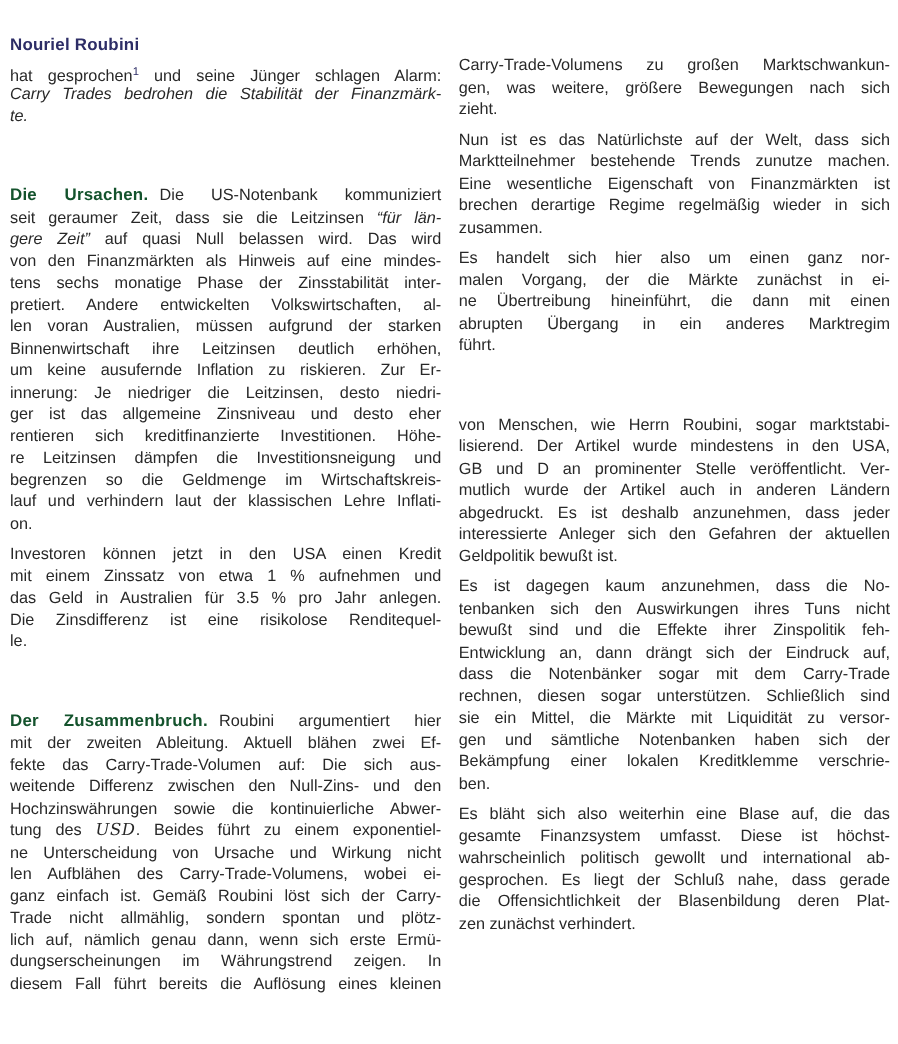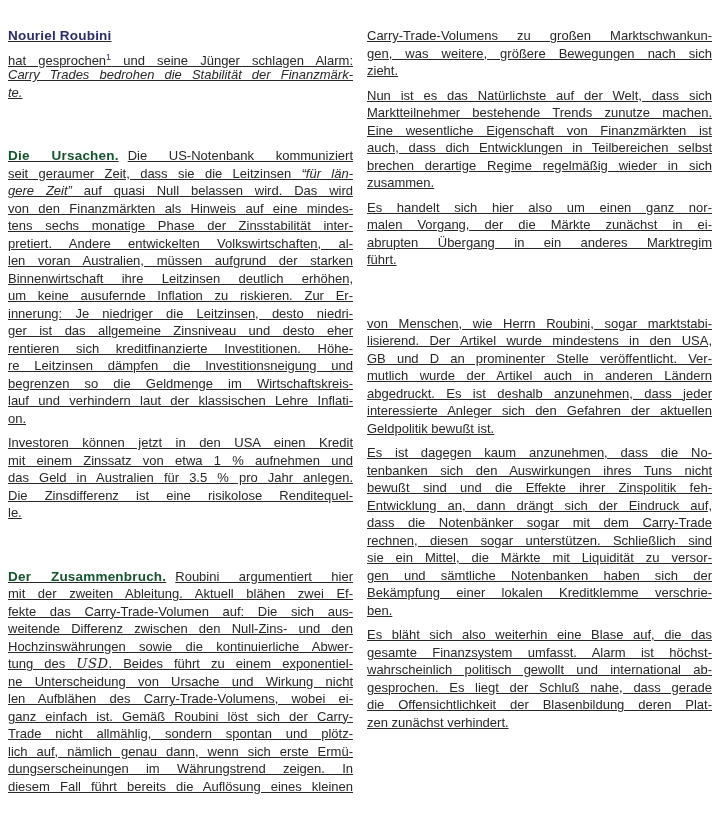--- a/index.html
+++ b/index.html
@@ -3,30 +3,30 @@
 <meta charset="utf-8">
 <style>
   * { margin:0; padding:0; box-sizing:border-box; }
   html, body { width:718px; height:835px; background:#ffffff; }
   body {
     font-family:"Liberation Sans","DejaVu Sans",sans-serif;
     font-size:13px;
     color:#282828;
     overflow:hidden;
   }
-  .page { width:718px; height:821px; padding:27px 7px 0 8px; overflow:hidden;text-decoration:underline; }
+  .page { width:718px; height:821px; padding:27px 7px 0 8px; overflow:hidden; }
   .cols { display:flex; gap:14px; align-items:flex-start; }
   .col { width:345px; flex:0 0 345px; }
   .doc-title {
     font-weight:700; color:#2d2d66; font-size:13.5px;
     line-height:17.5px; height:17.5px; letter-spacing:.2px;
   }
   .block { margin-top:7px; }
   .block.section { margin-top:46px; }
-  .block.first { margin-top:0; }
+  .block.first { margin-top:16px; }
   .block.intro { margin-top:4px; }
   .line {
     line-height:17.5px; height:17.5px;
     text-align:justify; text-align-last:justify;
     overflow:visible; white-space:normal;
   }
   .line.last { text-align-last:left; }
   .seg-n { }
   .seg-i { font-style:italic; }
   .seg-h {
@@ -99,27 +99,27 @@
 
     <div class="block first">
           <div class="line"><span class="seg-n">Carry-Trade-Volumens zu großen Marktschwankun-</span></div>
           <div class="line"><span class="seg-n">gen, was weitere, größere Bewegungen nach sich</span></div>
           <div class="line last"><span class="seg-n">zieht.</span></div>
         </div>
         <div class="block">
           <div class="line"><span class="seg-n">Nun ist es das Natürlichste auf der Welt, dass sich</span></div>
           <div class="line"><span class="seg-n">Marktteilnehmer bestehende Trends zunutze machen.</span></div>
           <div class="line"><span class="seg-n">Eine wesentliche Eigenschaft von Finanzmärkten ist</span></div>
-          <div class="line"><span class="seg-n">auch, dass dich Entwicklungen in Teilbereichen selbst</span></div>
           <div class="line"><span class="seg-n">brechen derartige Regime regelmäßig wieder in sich</span></div>
           <div class="line last"><span class="seg-n">zusammen.</span></div>
         </div>
         <div class="block">
           <div class="line"><span class="seg-n">Es handelt sich hier also um einen ganz nor-</span></div>
           <div class="line"><span class="seg-n">malen Vorgang, der die Märkte zunächst in ei-</span></div>
+          <div class="line"><span class="seg-n">ne Übertreibung hineinführt, die dann mit einen</span></div>
           <div class="line"><span class="seg-n">abrupten Übergang in ein anderes Marktregim</span></div>
           <div class="line last"><span class="seg-n">führt.</span></div>
         </div>
         <div class="block section">
           <div class="line"><span class="seg-n">von Menschen, wie Herrn Roubini, sogar marktstabi-</span></div>
           <div class="line"><span class="seg-n">lisierend. Der Artikel wurde mindestens in den USA,</span></div>
           <div class="line"><span class="seg-n">GB und D an prominenter Stelle veröffentlicht. Ver-</span></div>
           <div class="line"><span class="seg-n">mutlich wurde der Artikel auch in anderen Ländern</span></div>
           <div class="line"><span class="seg-n">abgedruckt. Es ist deshalb anzunehmen, dass jeder</span></div>
           <div class="line"><span class="seg-n">interessierte Anleger sich den Gefahren der aktuellen</span></div>
@@ -132,21 +132,21 @@
           <div class="line"><span class="seg-n">Entwicklung an, dann drängt sich der Eindruck auf,</span></div>
           <div class="line"><span class="seg-n">dass die Notenbänker sogar mit dem Carry-Trade</span></div>
           <div class="line"><span class="seg-n">rechnen, diesen sogar unterstützen. Schließlich sind</span></div>
           <div class="line"><span class="seg-n">sie ein Mittel, die Märkte mit Liquidität zu versor-</span></div>
           <div class="line"><span class="seg-n">gen und sämtliche Notenbanken haben sich der</span></div>
           <div class="line"><span class="seg-n">Bekämpfung einer lokalen Kreditklemme verschrie-</span></div>
           <div class="line last"><span class="seg-n">ben.</span></div>
         </div>
         <div class="block">
           <div class="line"><span class="seg-n">Es bläht sich also weiterhin eine Blase auf, die das</span></div>
-          <div class="line"><span class="seg-n">gesamte Finanzsystem umfasst. Alarm ist höchst-</span></div>
+          <div class="line"><span class="seg-n">gesamte Finanzsystem umfasst. Diese ist höchst-</span></div>
           <div class="line"><span class="seg-n">wahrscheinlich politisch gewollt und international ab-</span></div>
           <div class="line"><span class="seg-n">gesprochen. Es liegt der Schluß nahe, dass gerade</span></div>
           <div class="line"><span class="seg-n">die Offensichtlichkeit der Blasenbildung deren Plat-</span></div>
           <div class="line last"><span class="seg-n">zen zunächst verhindert.</span></div>
         </div>
       </div>
   </div>
 </div>
 
 </body></html>

